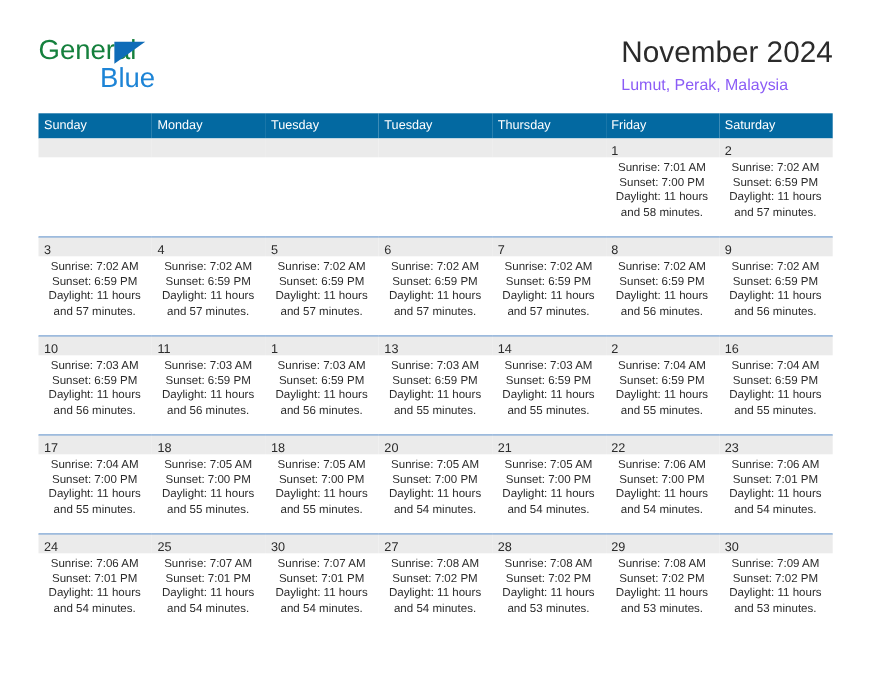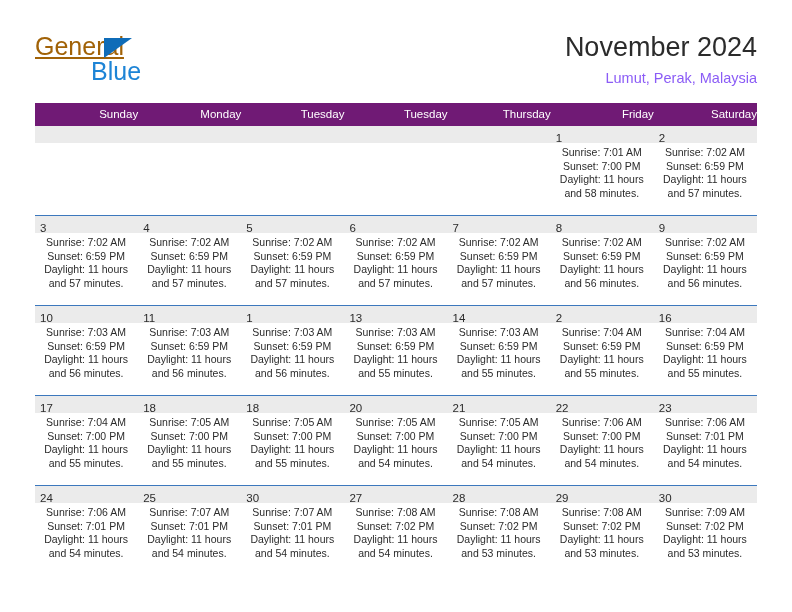--- a/index.html
+++ b/index.html
@@ -35,24 +35,23 @@
     top: 2px;
     width: 200px;
     height: 56px;
   }
   .brand-general {
     position: absolute;
     left: 0;
     top: 0;
     font-size: 25px;
     line-height: 28px;
-    color: #a16207;
+    color: #15803d;
     letter-spacing: 0px;
     font-weight: 400;
-    text-decoration: underline;
   }
   .brand-flag {
     position: absolute;
     left: 69px;
     top: 6px;
     width: 0;
     height: 0;
     border-left: 28px solid #0f6cb8;
     border-bottom: 20px solid transparent;
   }
@@ -62,21 +61,21 @@
     top: 25px;
     font-size: 25px;
     line-height: 28px;
     color: #1d84d6;
     font-weight: 400;
   }
   .title-block {
     position: absolute;
     right: 0;
     top: 0;
-    text-align: right;
+    text-align: left;
   }
   .cal-title {
     font-size: 27px;
     line-height: 34px;
     color: #2b2b2b;
     font-weight: 400;
     white-space: nowrap;
   }
   .cal-subtitle {
     margin-top: 5px;
@@ -90,25 +89,25 @@
   
   .calendar {
     position: absolute;
     left: 35px;
     top: 103px;
     width: 722px;
     border-collapse: collapse;
     table-layout: fixed;
   }
   .calendar th {
-    background: #701a75;
+    background: #0369a1;
     color: #ffffff;
     font-size: 11.5px;
     font-weight: 400;
-    text-align: right;
+    text-align: left;
     padding: 5px 0 6px 5px;
     height: 12px;
     vertical-align: middle;
   }
   .calendar td {
     vertical-align: top;
     padding: 0;
     border-top: 1px solid #3c78bd;
     height: 89px;
     background: #ffffff;

